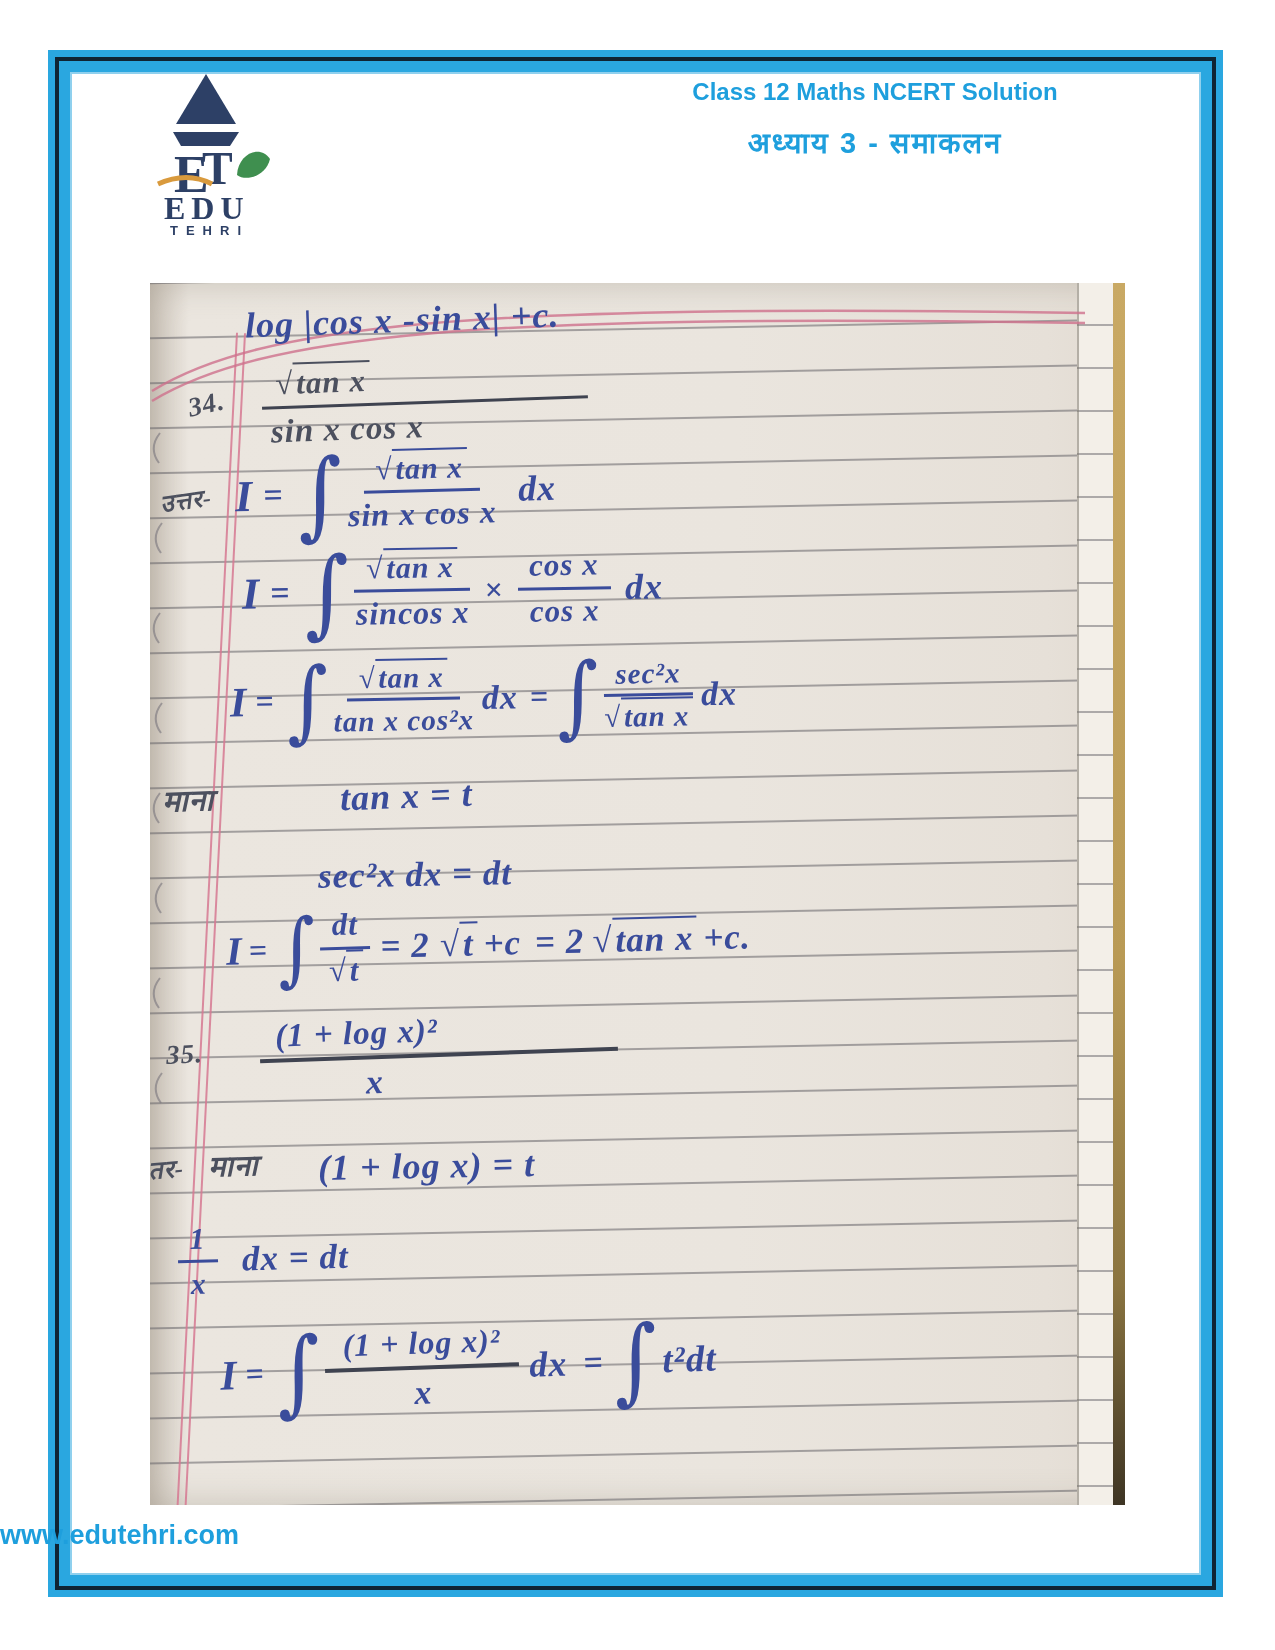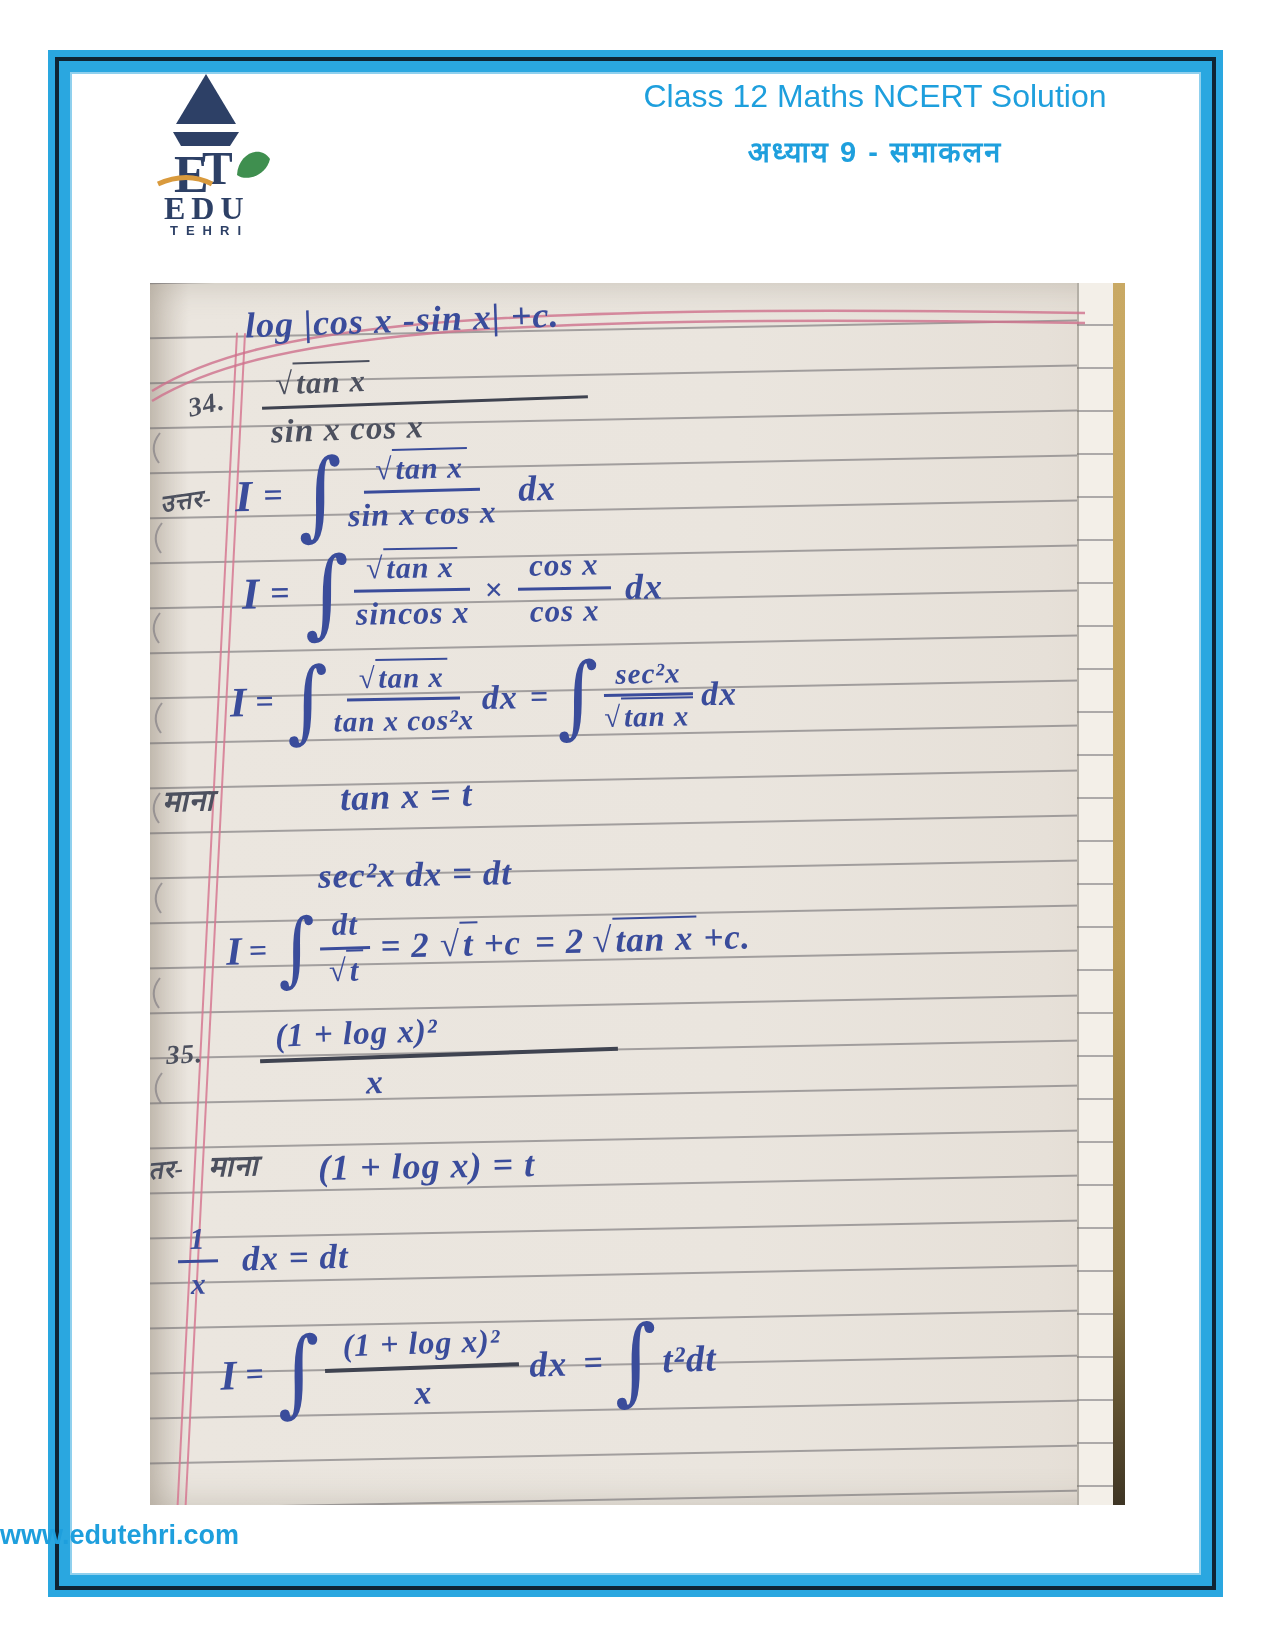--- a/index.html
+++ b/index.html
@@ -9,21 +9,21 @@
   
   .frame-o { position:absolute; left:48px; top:50px; width:1175px; height:1547px;
              border:7px solid #2aa7e0; box-sizing:border-box; }
   .frame-m { position:absolute; inset:0; border:4px solid #0f2433; box-sizing:border-box; }
   .frame-i { position:absolute; inset:0; border:11px solid #2aa7e0; box-sizing:border-box; }
   .frame-t { position:absolute; inset:0; border:2px solid #8fd0ee; box-sizing:border-box; }
 
   
   .title-block { position:absolute; left:575px; top:78px; width:600px; text-align:center;
                  color:#1e9fdd; }
-  .title { font-size:32px; font-weight:normal; letter-spacing:0px; }
+  .title { font-size:24px; font-weight:bold; letter-spacing:0px; }
   .subtitle { font-size:29px; font-weight:bold; margin-top:16px; letter-spacing:2px; }
 
   .logo { position:absolute; left:140px; top:72px; width:140px; height:165px; }
 
   
   .footer { position:absolute; left:0; top:1520px; width:1275px; text-align:left;
             color:#1e9fdd; font-size:27px; font-weight:bold; }
 
   
   .photo { position:absolute; left:150px; top:283px; width:975px; height:1222px;
@@ -82,21 +82,21 @@
     <text x="34" y="120" font-family="Liberation Serif, serif" font-size="52" font-weight="bold" fill="#2d4066">E</text>
     <text x="62" y="112" font-family="Liberation Serif, serif" font-size="46" font-weight="bold" fill="#2d4066">T</text>
     <path d="M97,103 C98,82 120,72 130,87 C126,104 106,110 97,103 Z" fill="#3f8f4f"></path>
     <path d="M18,112 Q47,99 72,112" stroke="#d99a3d" stroke-width="5" fill="none"></path>
     <text x="24" y="147" font-family="Liberation Serif, serif" font-size="32" font-weight="bold" letter-spacing="6" fill="#2d4066">EDU</text>
     <text x="30" y="163" font-family="Liberation Sans, sans-serif" font-size="13" font-weight="bold" letter-spacing="8" fill="#2d4066">TEHRI</text>
   </svg>
 
   <div class="title-block">
     <div class="title">Class 12 Maths NCERT Solution</div>
-    <div class="subtitle">अध्याय 9 - समाकलन</div>
+    <div class="subtitle">अध्याय 3 - समाकलन</div>
   </div>
 
   <div class="photo">
     <div class="rule-lines"></div>
     <div class="margin-line"></div>
     <div class="backpage"></div>
     <div class="spine-right"></div>
 
     <svg class="photo-overlay" viewBox="0 0 975 1222">
       <path d="M2,108 C110,42 320,20 935,30" stroke="rgba(206,112,140,.8)" stroke-width="2.5" fill="none"></path>

